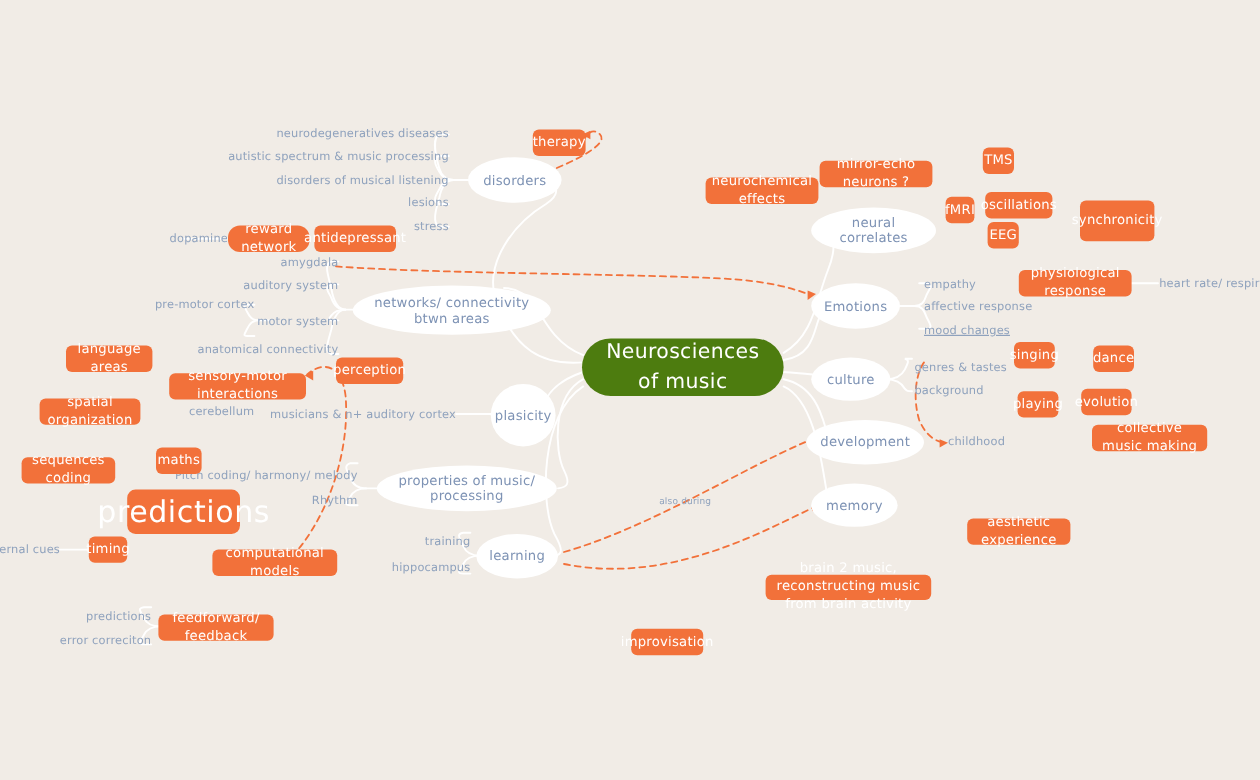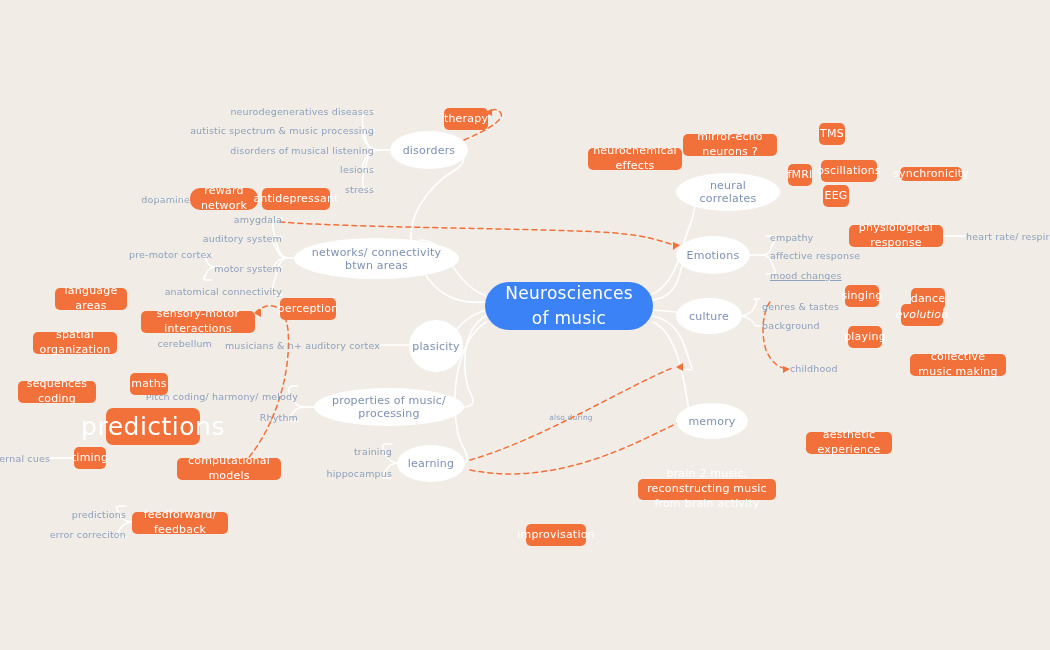--- a/index.html
+++ b/index.html
@@ -10,21 +10,21 @@
     overflow:hidden;
     position:relative;
   }
   #canvas{position:absolute;left:0;top:0;width:1050px;height:650px;}
   svg.links{position:absolute;left:0;top:0;width:1050px;height:650px;pointer-events:none;}
 
   .node{position:absolute;box-sizing:border-box;}
 
   
   .center-node{
-    background:#3b82f6;
+    background:#4d7c0f;
     color:#ffffff;
     border-radius:26px;
     display:flex;align-items:center;justify-content:center;
     text-align:center;
     font-size:17px;
     line-height:1.45;
     letter-spacing:.3px;
     padding:6px 10px;
   }
 
@@ -159,20 +159,21 @@
   <div class="node ellipse" style="left:314px;top:388px;width:150px;height:38px;">properties of music/ processing</div>
 
   <div class="node ellipse" style="left:397px;top:445px;width:68px;height:37px;">learning</div>
 
   <div class="node ellipse" style="left:676px;top:173px;width:104px;height:38px;">neural correlates</div>
 
   <div class="node ellipse" style="left:676px;top:236px;width:74px;height:38px;">Emotions</div>
 
   <div class="node ellipse" style="left:676px;top:298px;width:66px;height:36px;">culture</div>
 
+  <div class="node ellipse" style="left:672px;top:350px;width:98px;height:37px;">development</div>
 
   <div class="node ellipse" style="left:676px;top:403px;width:72px;height:36px;">memory</div>
 
   <div class="node leaf r" style="left:190px;top:104px;width:184px;height:14px;">neurodegeneratives diseases</div>
   <div class="node leaf r" style="left:180px;top:123px;width:194px;height:14px;">autistic spectrum &amp; music processing</div>
   <div class="node leaf r" style="left:200px;top:143px;width:174px;height:14px;">disorders of musical listening</div>
   <div class="node leaf r" style="left:280px;top:162px;width:94px;height:14px;">lesions</div>
   <div class="node leaf r" style="left:280px;top:182px;width:94px;height:14px;">stress</div>
 
   <div class="node leaf r" style="left:200px;top:212px;width:82px;height:14px;">amygdala</div>
@@ -245,29 +246,29 @@
   <div class="node box" style="left:683px;top:134px;width:94px;height:22px;">mirror-echo neurons ?</div>
 
   <div class="node box" style="left:819px;top:123px;width:26px;height:22px;">TMS</div>
 
   <div class="node box" style="left:788px;top:164px;width:24px;height:22px;">fMRI</div>
 
   <div class="node box" style="left:821px;top:160px;width:56px;height:22px;">oscillations</div>
 
   <div class="node box" style="left:823px;top:185px;width:26px;height:22px;">EEG</div>
 
-  <div class="node box" style="left:900px;top:167px;width:62px;height:14px;">synchronicity</div>
+  <div class="node box" style="left:900px;top:167px;width:62px;height:34px;">synchronicity</div>
 
   <div class="node box" style="left:849px;top:225px;width:94px;height:22px;">physiological response</div>
 
   <div class="node box" style="left:845px;top:285px;width:34px;height:22px;">singing</div>
 
   <div class="node box" style="left:911px;top:288px;width:34px;height:22px;">dance</div>
 
   <div class="node box" style="left:848px;top:326px;width:34px;height:22px;">playing</div>
 
-  <div class="node box" style="left:901px;top:304px;width:42px;height:22px;font-style:italic;">evolution</div>
+  <div class="node box" style="left:901px;top:324px;width:42px;height:22px;">evolution</div>
 
   <div class="node box" style="left:910px;top:354px;width:96px;height:22px;">collective music making</div>
 
   <div class="node box" style="left:806px;top:432px;width:86px;height:22px;">aesthetic experience</div>
 
 </div>
 
 </body></html>

